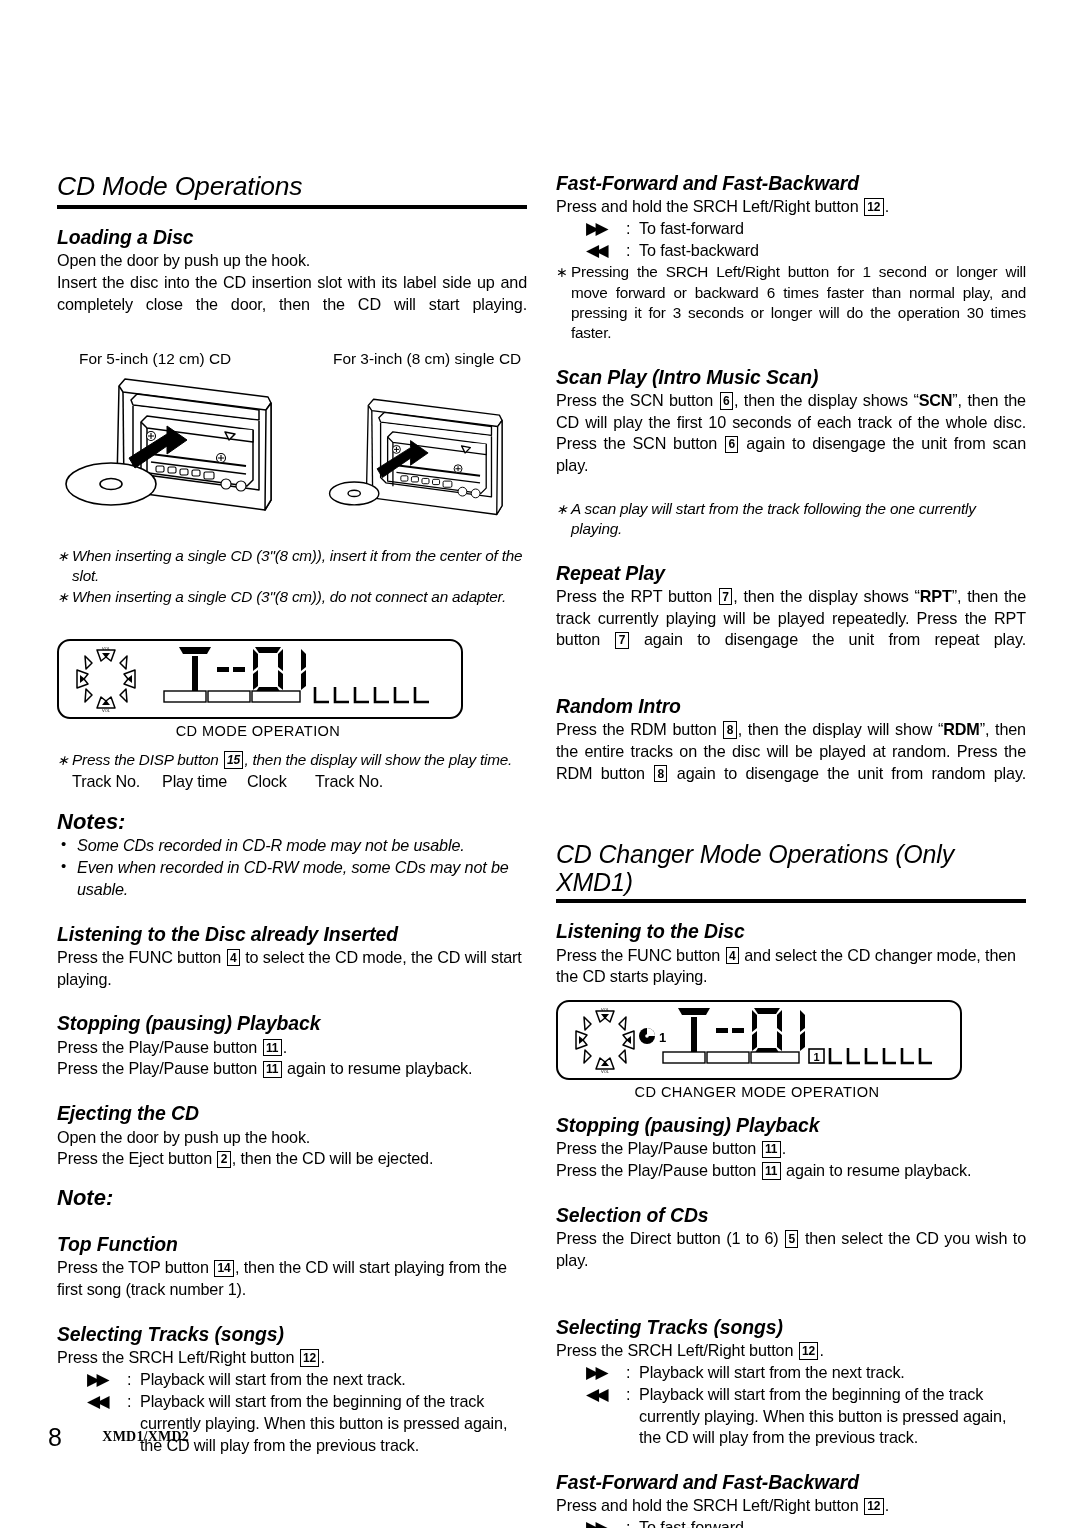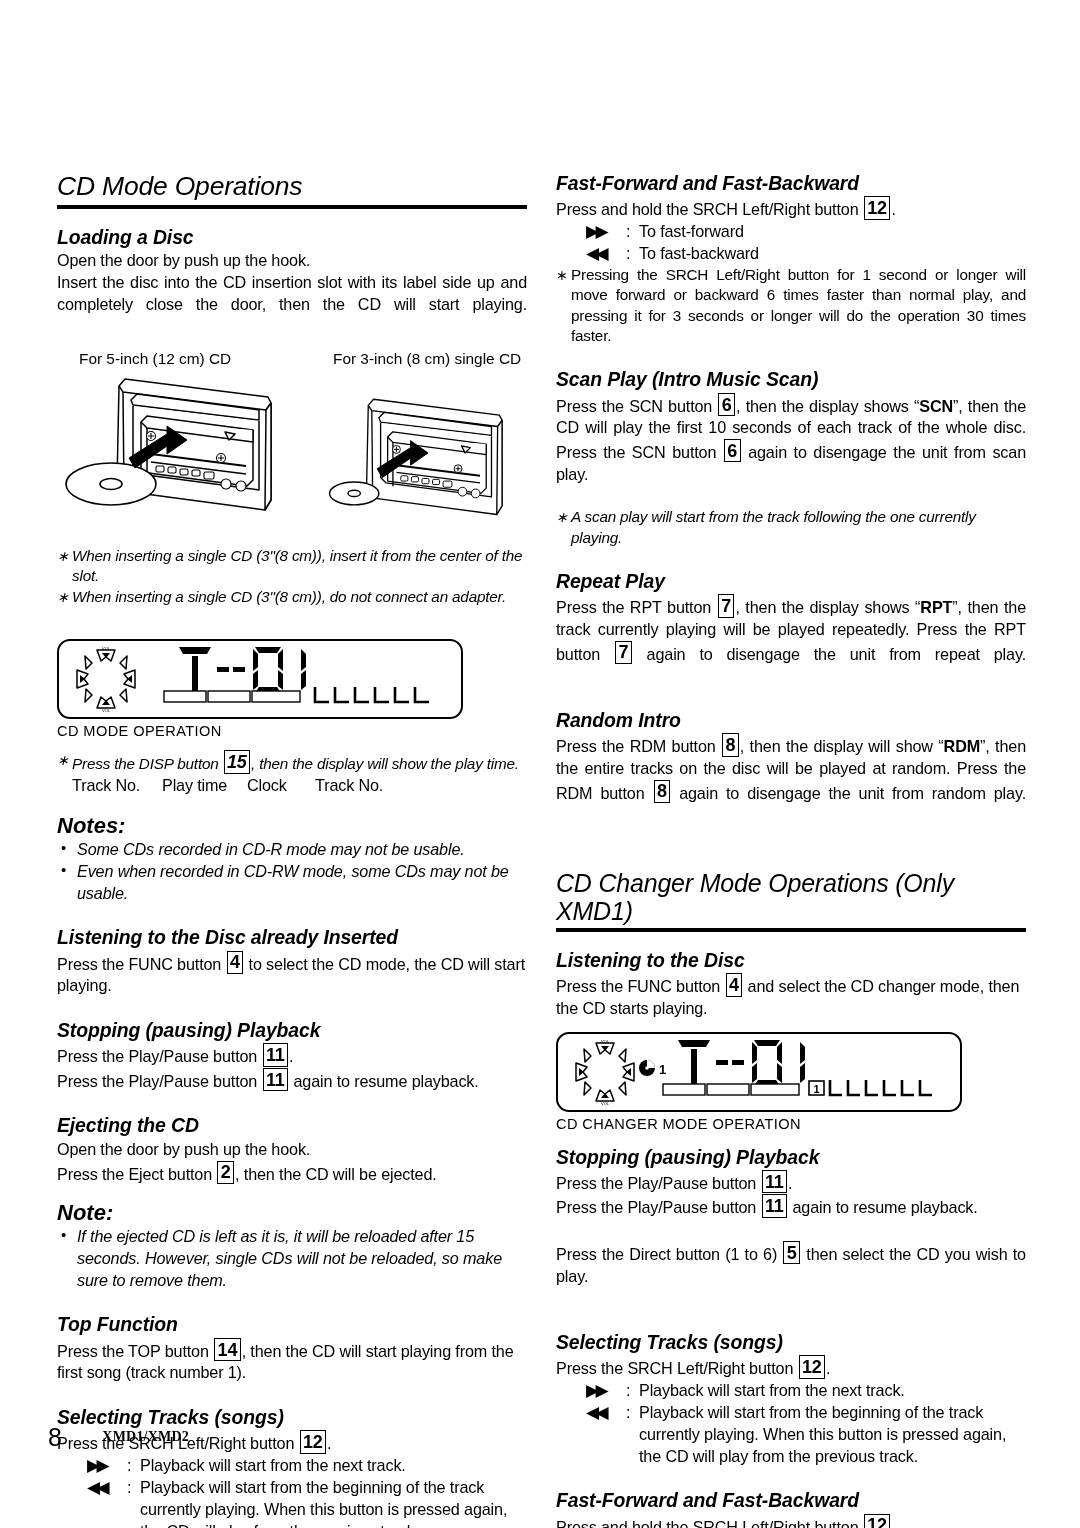--- a/index.html
+++ b/index.html
@@ -33,21 +33,21 @@
   .h1 {
     font-size: 26.5px;
     font-weight: normal;
     font-style: italic;
     letter-spacing: -0.2px;
     padding-bottom: 3px;
     border-bottom: 4.5px solid #000;
     margin: 0 0 17px 0;
     line-height: 1.12;
   }
-  .h1.right-h1 { font-size: 25px; margin-top: 9px; }
+  .h1.right-h1 { font-size: 25px; }
   .h2 {
     font-size: 19.4px;
     font-weight: bold;
     font-style: italic;
     margin: 0 0 1px 0;
     line-height: 1.2;
     letter-spacing: -0.1px;
   }
   .spacer-md { height: 22px; }
 
@@ -132,21 +132,21 @@
   .arrow-colon {
     width: 13px;
     flex: 0 0 13px;
   }
   .arrow-txt { flex: 1 1 auto; }
 
   
   .refbox {
     display: inline-block;
     border: 1.4px solid #000;
-    font-size: 18px;
+    font-size: 12px;
     font-weight: bold;
     line-height: 1;
     padding: 1.8px 2.4px 1.6px 2.4px;
     vertical-align: 1px;
     margin: 0 1px;
     font-family: "Liberation Sans", sans-serif;
   }
 
   
   .fig-row {
@@ -166,20 +166,21 @@
   
   .lcd-wrap { margin-top: 4px; }
   .lcd {
     border: 2.6px solid #000;
     border-radius: 13px;
     height: 76px;
     position: relative;
     background: #fff;
   }
   .lcd-caption {
+    text-align: center;
     font-size: 14.6px;
     letter-spacing: 0.4px;
     margin-top: 4px;
   }
   .rosette { position: absolute; left: 14px; top: 5px; }
   .bigT { position: absolute; }
   .segbars { position: absolute; }
   .tickrow { position: absolute; }
   .cdind { position: absolute; }
 
@@ -423,23 +424,20 @@
     <div class="spacer-md"></div>
     <h2 class="h2">Ejecting the CD</h2>
     <p class="p">Open the door by push up the hook.</p>
     <p class="p">
       <span>Press the Eject button</span>
       <span class="refbox">2</span><span>, then the CD will be ejected.</span>
     </p>
 
     <div style="height:15px;"></div>
     <div class="note-head">Note:</div>
-    <ul class="bullets">
-      <li>If the ejected CD is left as it is, it will be reloaded after 15 seconds. However, single CDs will not be reloaded, so make sure to remove them.</li>
-    </ul>
 
     <div class="spacer-md"></div>
     <h2 class="h2">Top Function</h2>
     <p class="p">
       <span>Press the TOP button</span>
       <span class="refbox">14</span><span>, then the CD will start playing from the first song (track number 1).</span>
     </p>
 
     <div class="spacer-md"></div>
     <h2 class="h2">Selecting Tracks (songs)</h2>
@@ -602,20 +600,21 @@
       <span>Press the Play/Pause button</span>
       <span class="refbox">11</span><span>.</span>
     </p>
     <p class="p">
       <span>Press the Play/Pause button</span>
       <span class="refbox">11</span>
       <span>again to resume playback.</span>
     </p>
 
     <div class="spacer-md"></div>
+    <h2 class="h2">Selection of CDs</h2>
     <p class="p just-all">
       <span>Press the Direct button (1 to 6)</span>
       <span class="refbox">5</span>
       <span>then select the CD you wish to play.</span>
     </p>
 
     <div class="spacer-md"></div>
     <h2 class="h2">Selecting Tracks (songs)</h2>
     <p class="p">
       <span>Press the SRCH Left/Right button</span>

